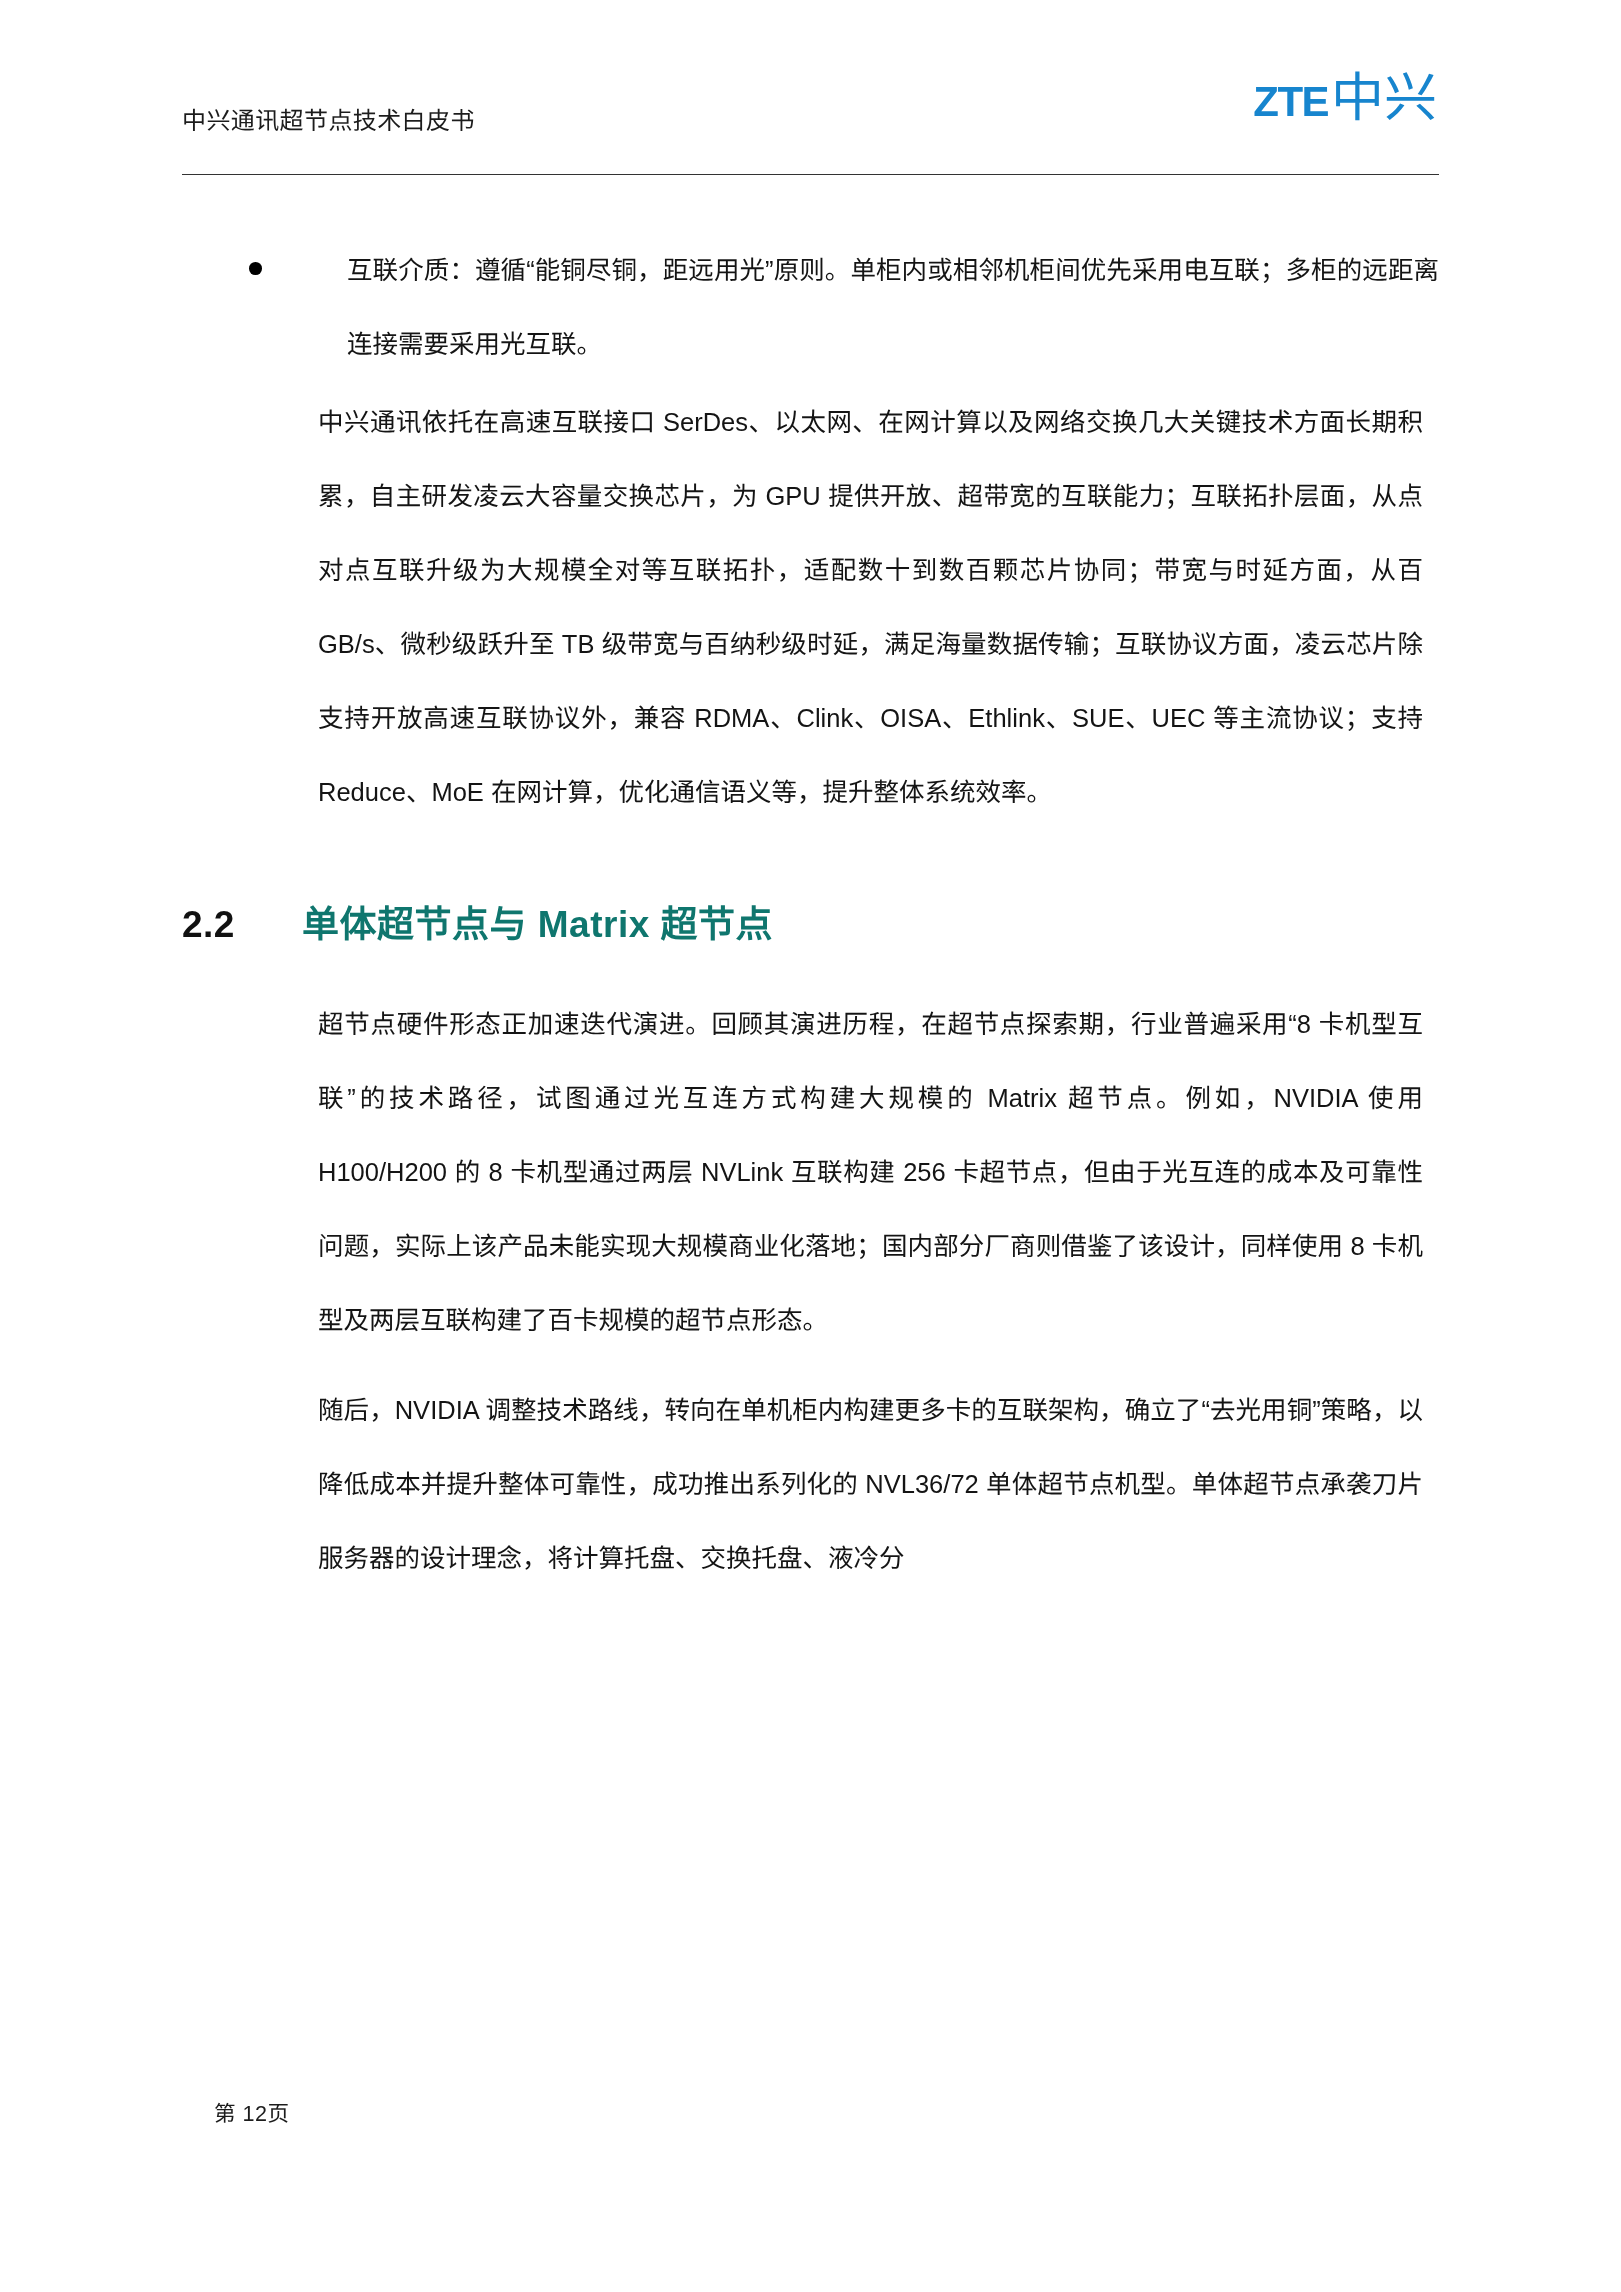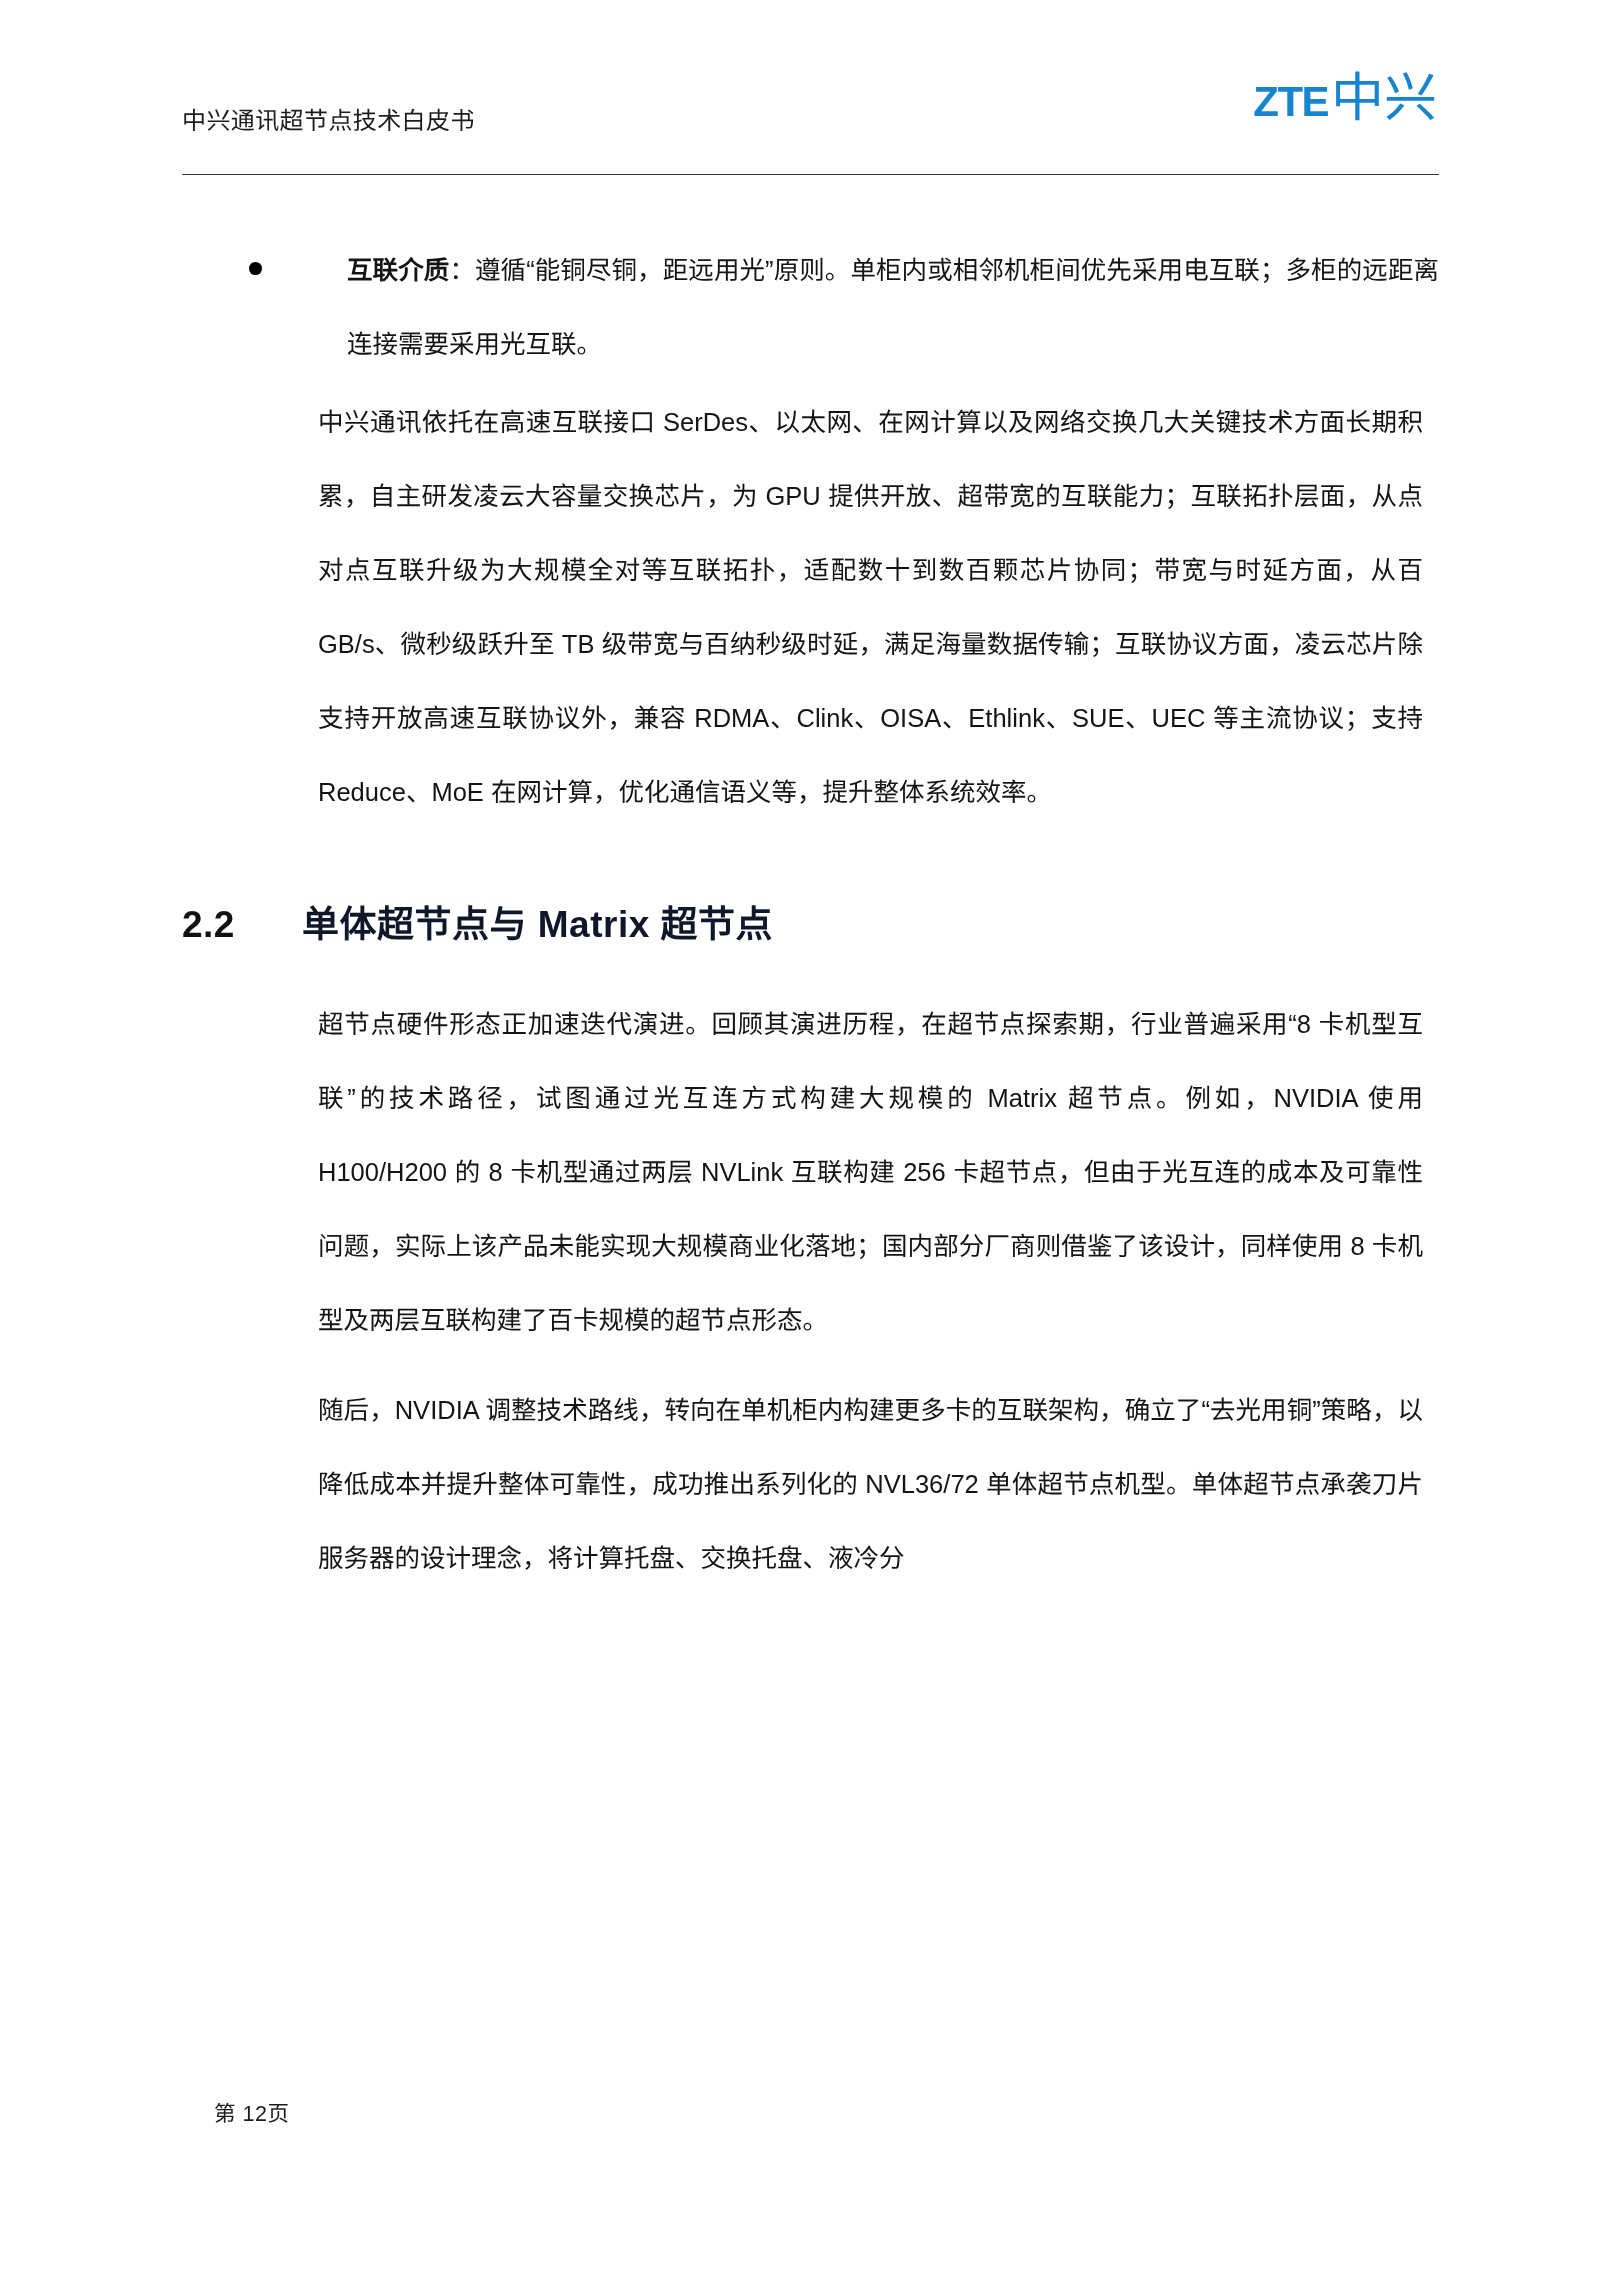--- a/index.html
+++ b/index.html
@@ -90,21 +90,21 @@
   .bullet-dot {
     position: absolute;
     left: 67px;
     top: 29px;
     width: 12.7px;
     height: 12.7px;
     border-radius: 50%;
     background: #000000;
   }
   .bullet-item b {
-    font-weight: 700;
+    font-weight: 400;
   }
 
   
   .body-para {
     font-size: 25.5px;
     line-height: 74px;
     color: #141414;
     text-align: justify;
     text-justify: inter-ideograph;
     margin: 16px;
@@ -127,21 +127,21 @@
     font-size: 37px;
     font-weight: 700;
     color: #111111;
     width: 120px;
     flex: 0 0 120px;
     letter-spacing: 0.5px;
   }
   .section-title {
     font-size: 37px;
     font-weight: 700;
-    color: #0f172a;
+    color: #0f766e;
     letter-spacing: 0.5px;
   }
 
   
   .page-footer {
     position: absolute;
     left: 182px;
     bottom: 165px;
     width: 1257px;
     font-size: 21.6px;

